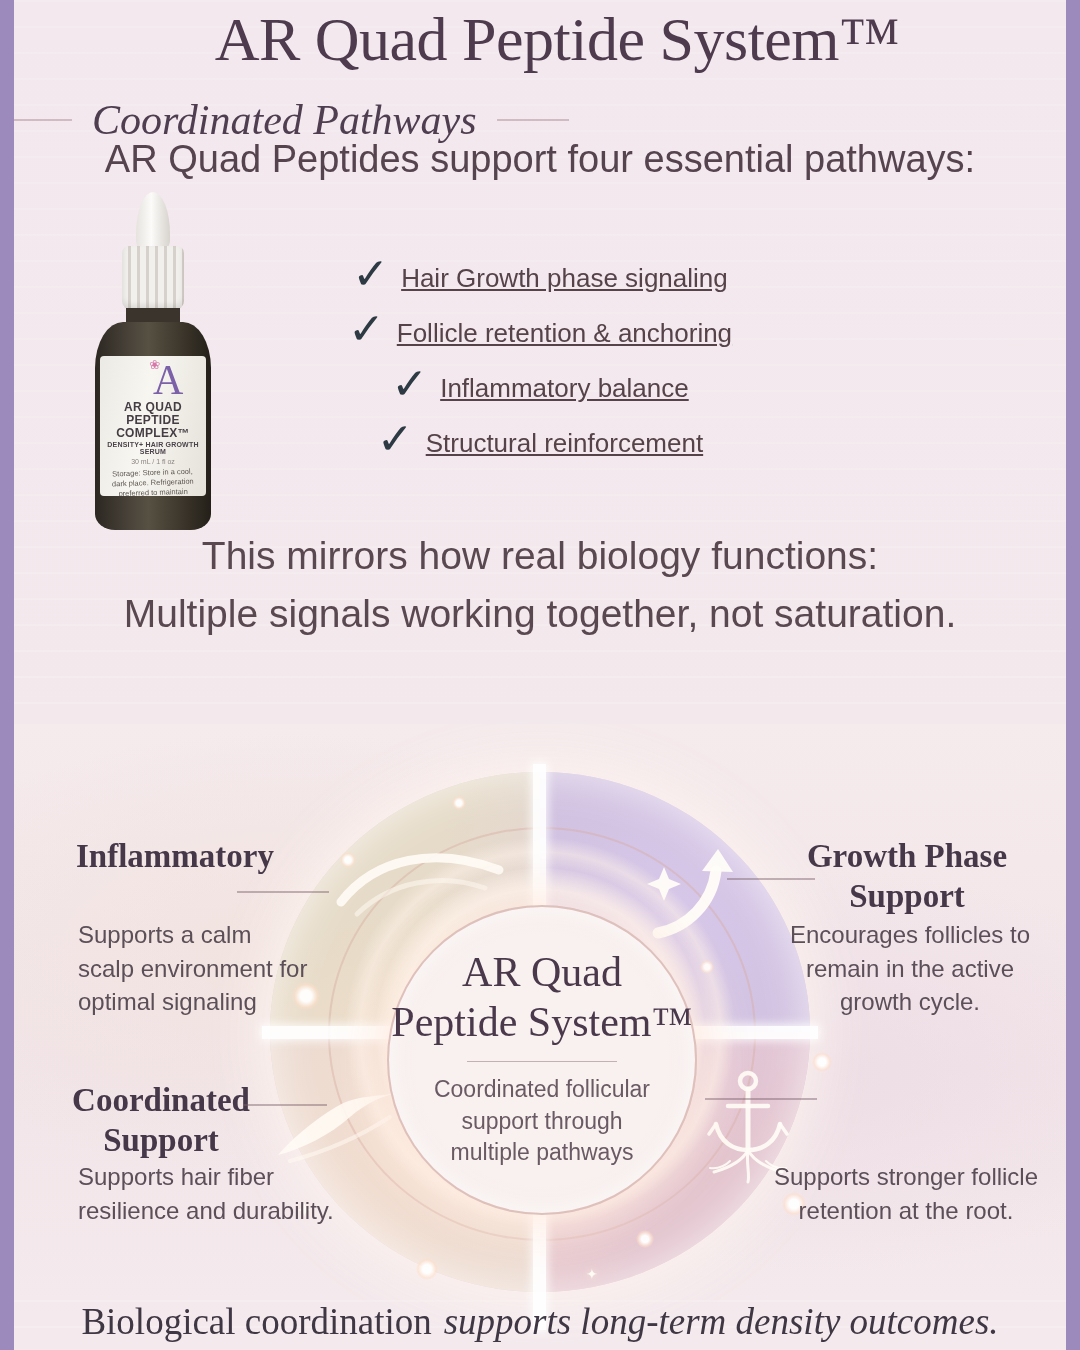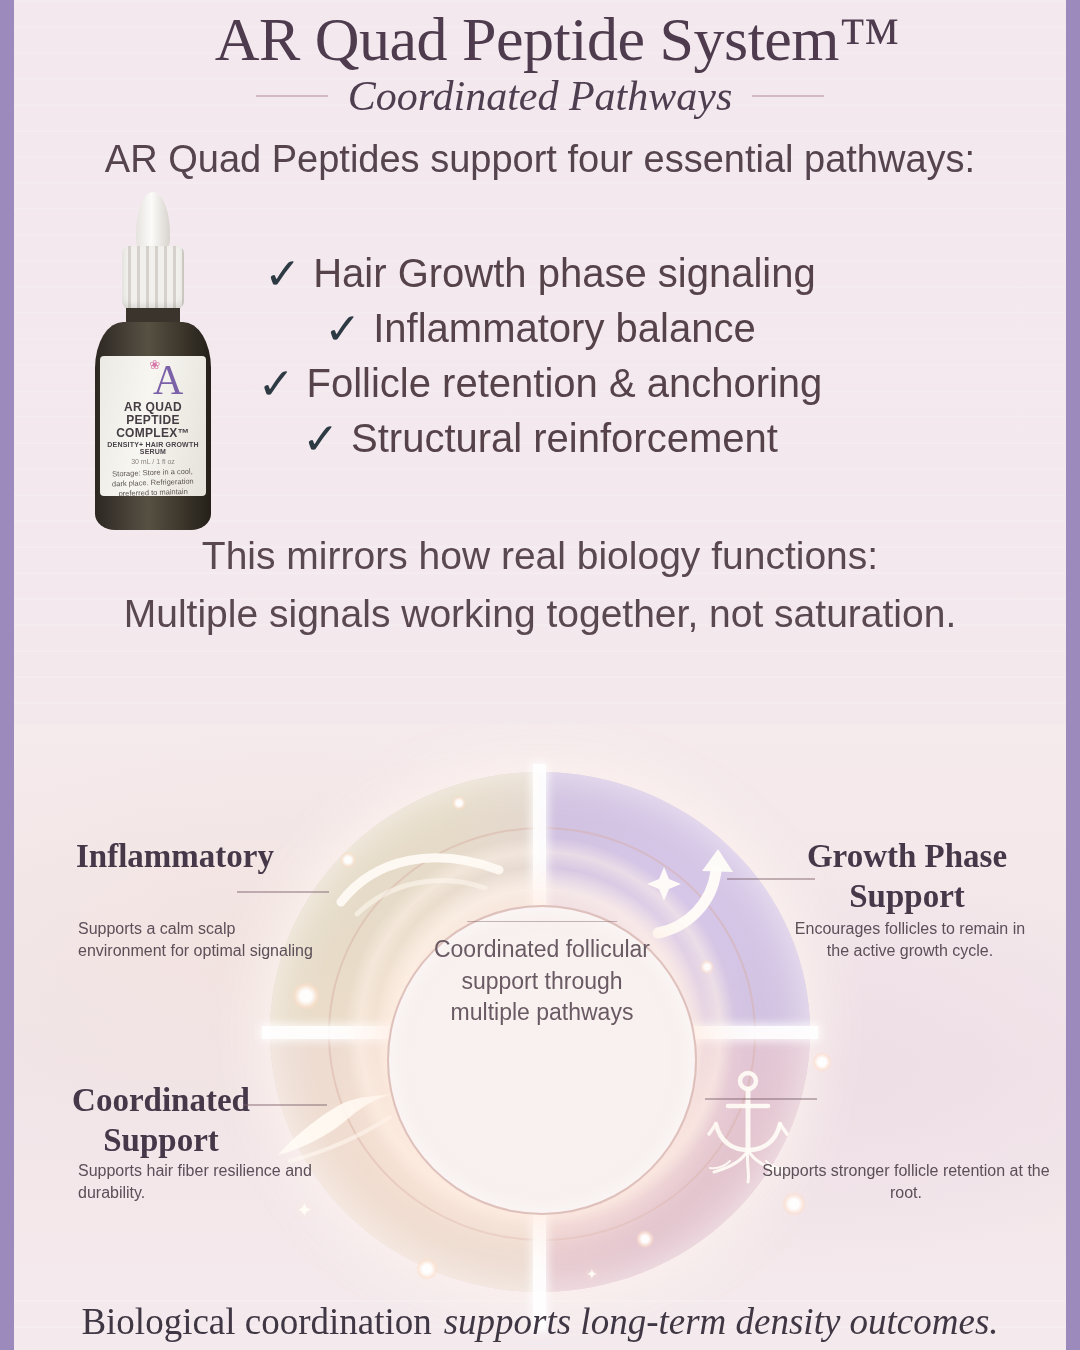--- a/index.html
+++ b/index.html
@@ -15,38 +15,38 @@
   .side-border{position:absolute; top:0; width:14px; height:1350px; background:#9c8abc; z-index:40;}
   .side-border.left{left:0;} .side-border.right{right:0;}
 
   
   .title{
     position:absolute; top:4px; left:0; width:100%; text-align:center;
     font-family:"Liberation Serif","DejaVu Serif",serif;
     font-size:62px; color:#4e3c4e; letter-spacing:-.5px;padding-left:17px;
   }
   .subtitle-row{
-    position:absolute; top:72px; left:0; width:100%;
-    display:flex; align-items:center; justify-content:center; gap:20px;
+    position:absolute; top:96px; left:0; width:100%;
+    display:flex; align-items:center; gap:20px;
   }
   .subtitle-dash{width:72px; height:2px; background:rgba(170,130,140,.45);}
   .subtitle{
     font-family:"Liberation Serif","DejaVu Serif",serif; font-style:italic;
     font-size:42px; color:#4f3e50;
   }
   .intro{
     position:absolute; top:138px; left:0; width:100%; text-align:center;
     font-size:38px; color:#55434e;
   }
 
   
   .checklist{position:absolute; top:246px; left:0; width:100%; text-align:center;}
   .check-row{height:55px; line-height:55px; white-space:nowrap;}
   .check{font-size:44px; font-weight:bold; color:#2d3a43; margin-right:12px; vertical-align:-2px;}
-  .check-text{font-size:40px; color:#554349;}
+  .check-text{font-size:26px; color:#554349;text-decoration:underline;}
 
   
   .mirror1{position:absolute; top:534px; left:0; width:100%; text-align:center; font-size:39px; color:#5a4850;}
   .mirror2{position:absolute; top:592px; left:0; width:100%; text-align:center; font-size:39px; color:#5a4850;}
 
   
   .bottle{position:absolute; left:95px; top:192px; width:116px; height:340px;}
   .bottle *{position:absolute;}
   .dropper-tip{
     left:41px; top:0; width:34px; height:60px;
@@ -122,21 +122,21 @@
   .sparkle{position:absolute; border-radius:50%; z-index:6;
     background:radial-gradient(circle, rgba(255,255,255,.95) 0 28%, rgba(255,222,200,.55) 58%, rgba(0,0,0,0) 72%);}
   .star-glyph{position:absolute; color:rgba(255,252,246,.95); z-index:6; font-size:20px;
     text-shadow:0 0 8px rgba(255,240,220,.9);}
 
   .q-heading{
     position:absolute; font-family:"Liberation Serif","DejaVu Serif",serif;
     font-weight:600; font-size:33px; line-height:1.22; color:#463849; text-align:center; z-index:12;
   }
   .q-heading span{display:block;}
-  .q-desc{position:absolute; font-size:16px; line-height:1.4; color:#5c4f58; z-index:12;}
+  .q-desc{position:absolute; font-size:24px; line-height:1.4; color:#5c4f58; z-index:12;}
   .q-desc.left{text-align:left;} .q-desc.center{text-align:center;}
   .conn{position:absolute; height:2px; background:rgba(125,98,108,.45); z-index:12;}
 
   .q-heading.tl{left:40px;  top:836px;  width:270px;}
   .q-desc.tl   {left:78px;  top:918px;  width:236px;}
   .conn.tl     {left:237px; top:891px;  width:92px;}
   .q-heading.tr{left:772px; top:836px;  width:270px;}
   .q-desc.tr   {left:785px; top:918px;  width:250px;}
   .conn.tr     {left:727px; top:878px;  width:88px;}
   .q-heading.bl{left:36px;  top:1080px; width:250px;}
@@ -185,24 +185,24 @@
         <div class="label-storage">Storage: Store in a cool, dark place. Refrigeration preferred to maintain peptide potency.</div>
       </div>
     </div>
   </div>
 
   <div class="checklist">
     <div class="check-row">
       <span class="check">✓</span><span class="check-text">Hair Growth phase signaling</span>
     </div>
     <div class="check-row">
+      <span class="check">✓</span><span class="check-text">Follicle retention &amp; anchoring</span>
+    </div>
+    <div class="check-row">
       <span class="check">✓</span><span class="check-text">Inflammatory balance</span>
-    </div>
-    <div class="check-row">
-      <span class="check">✓</span><span class="check-text">Follicle retention &amp; anchoring</span>
     </div>
     <div class="check-row">
       <span class="check">✓</span><span class="check-text">Structural reinforcement</span>
     </div>
   </div>
 
   <div class="mirror1">This mirrors how real biology functions:</div>
   <div class="mirror2">Multiple signals working together, not saturation.</div>
 
   <div class="diagram-bg"></div>
@@ -244,20 +244,24 @@
   <span class="sparkle" style="left:416px;top:1258px;width:22px;height:22px;"></span>
   <span class="sparkle" style="left:636px;top:1230px;width:18px;height:18px;"></span>
   <span class="sparkle" style="left:812px;top:1052px;width:20px;height:20px;"></span>
   <span class="sparkle" style="left:782px;top:1192px;width:24px;height:24px;"></span>
   <span class="sparkle" style="left:452px;top:796px;width:14px;height:14px;"></span>
   <span class="sparkle" style="left:700px;top:960px;width:14px;height:14px;"></span>
   <span class="star-glyph" style="left:296px;top:1198px;">✦</span>
   <span class="star-glyph" style="left:586px;top:1266px;font-size:14px;">✦</span>
 
   <div class="center-circle">
+    <div class="center-title">
+      <span style="display:block;">AR Quad</span>
+      <span style="display:block;">Peptide System™</span>
+    </div>
     <div class="center-divider"></div>
     <div class="center-sub">Coordinated follicular support through multiple pathways</div>
   </div>
 
   <div class="q-heading tl">
     <span>Inflammatory</span>
   </div>
   <div class="conn tl"></div>
   <div class="q-desc tl left">Supports a calm scalp environment for optimal signaling</div>
 

